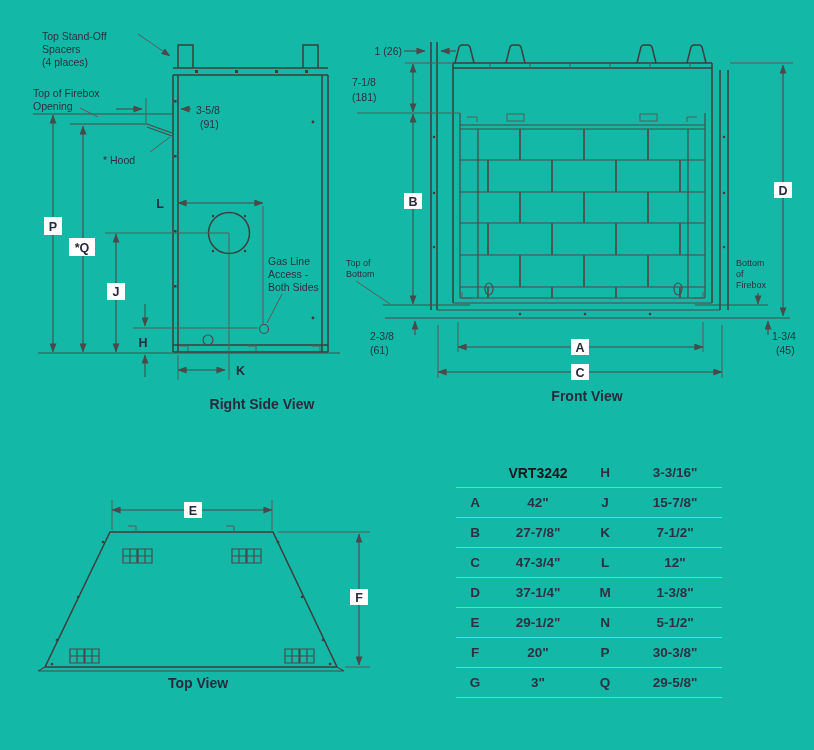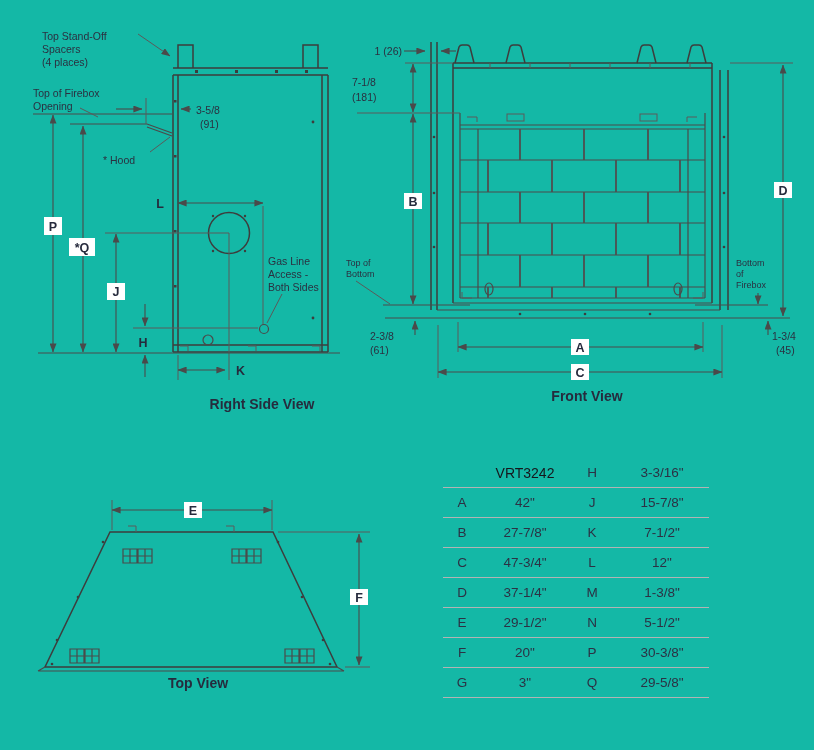--- a/index.html
+++ b/index.html
@@ -14,22 +14,22 @@
   .d  { stroke:#4a4a4a; stroke-width:1.1; fill:none; }
   .dot{ fill:#3d3d3d; }
   .wbg{ fill:#ffffff; }
   
   text { fill:#2b3040; }
   .ann  { font-size:10.5px; }
   .ann9 { font-size:9px; }
   .dl   { font-size:12.5px; font-weight:700; fill:#262b3d; }
   .vl   { font-size:14px;   font-weight:700; fill:#262b3d; }
   
-  .dim-table { position:absolute; left:443px; top:458px; width:266px; color:#2c3144;
-               font-weight:400; font-size:13.5px; }
+  .dim-table { position:absolute; left:456px; top:458px; width:266px; color:#2c3144;
+               font-weight:700; font-size:13.5px; }
   .dim-table .tr { display:grid; grid-template-columns:38px 88px 46px 94px; height:29px;
                    align-items:center; text-align:center; border-bottom:1px solid #b3b3b3; }
   .dim-table .model { font-size:14px; color:#16161c; }
 </style>
 </head>
 <body>
 
 <div class="page">
 
 <svg width="814" height="750" viewBox="0 0 814 750">

